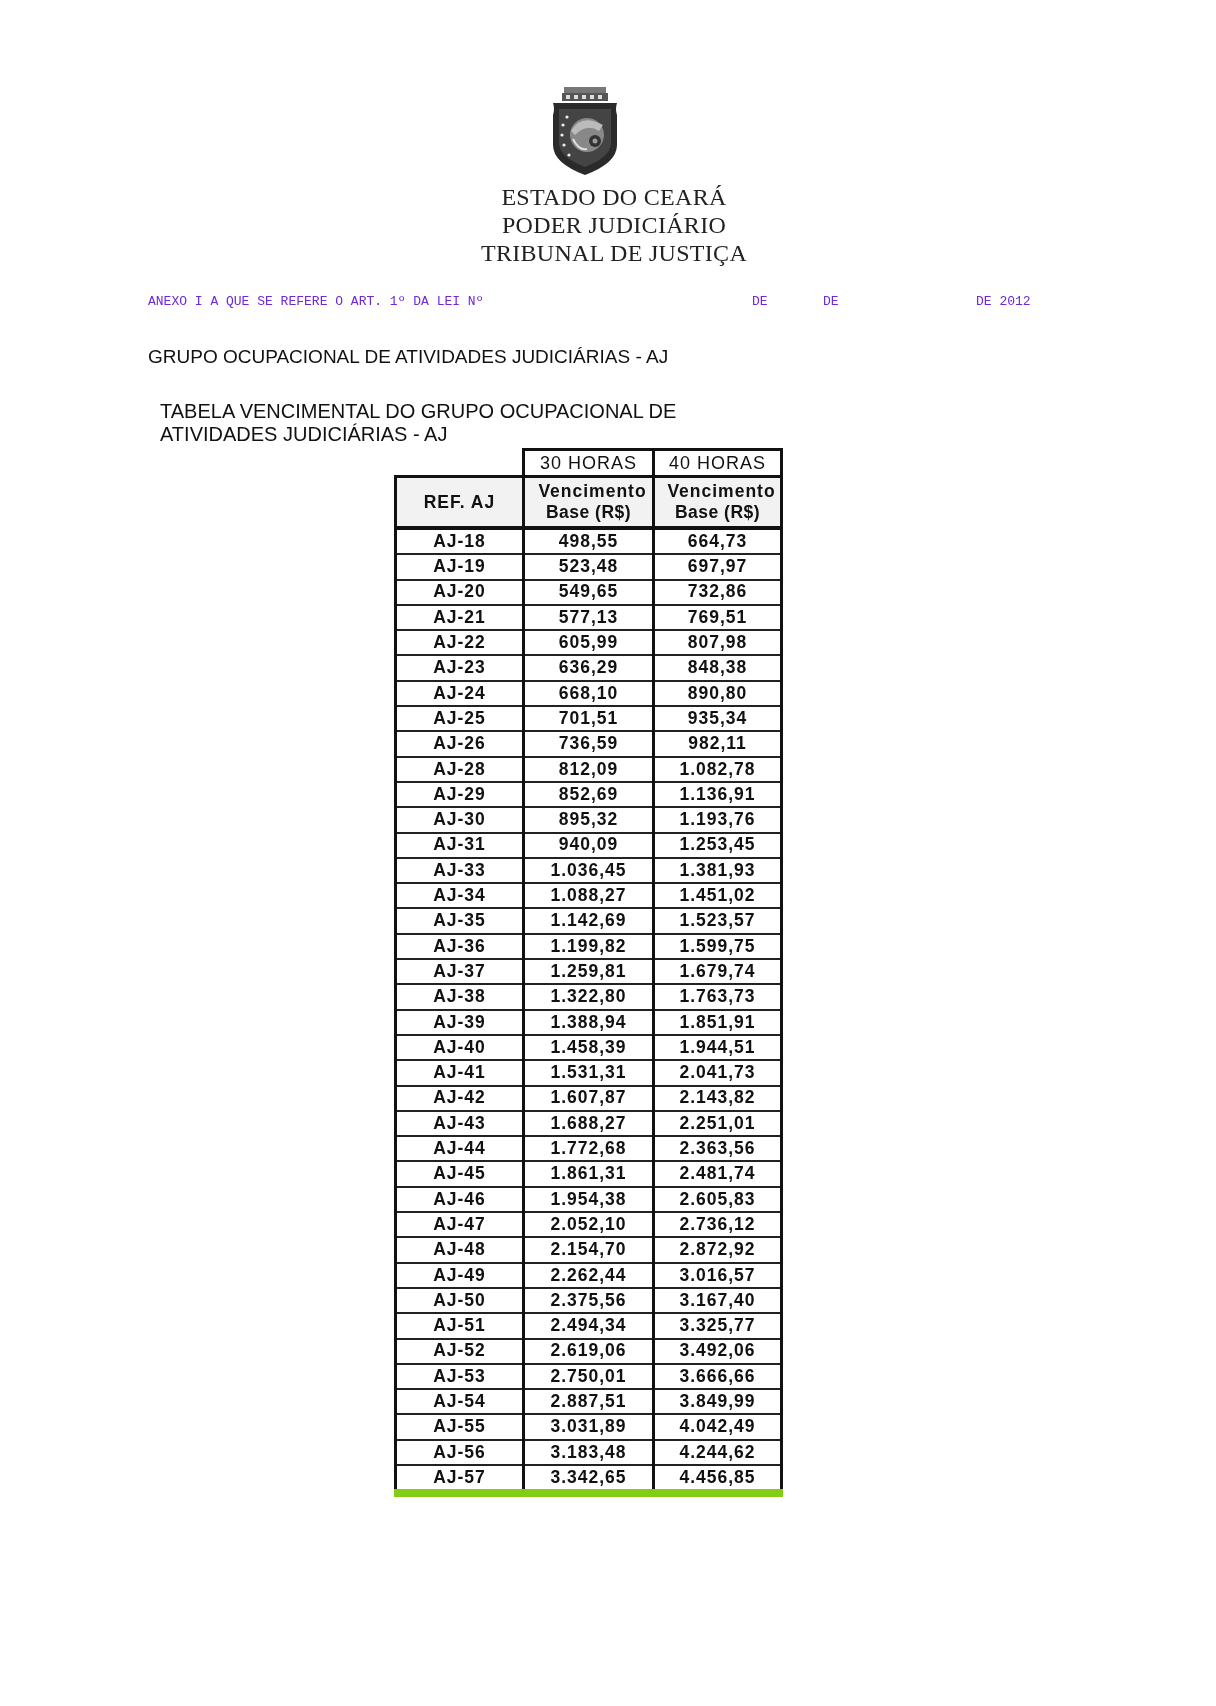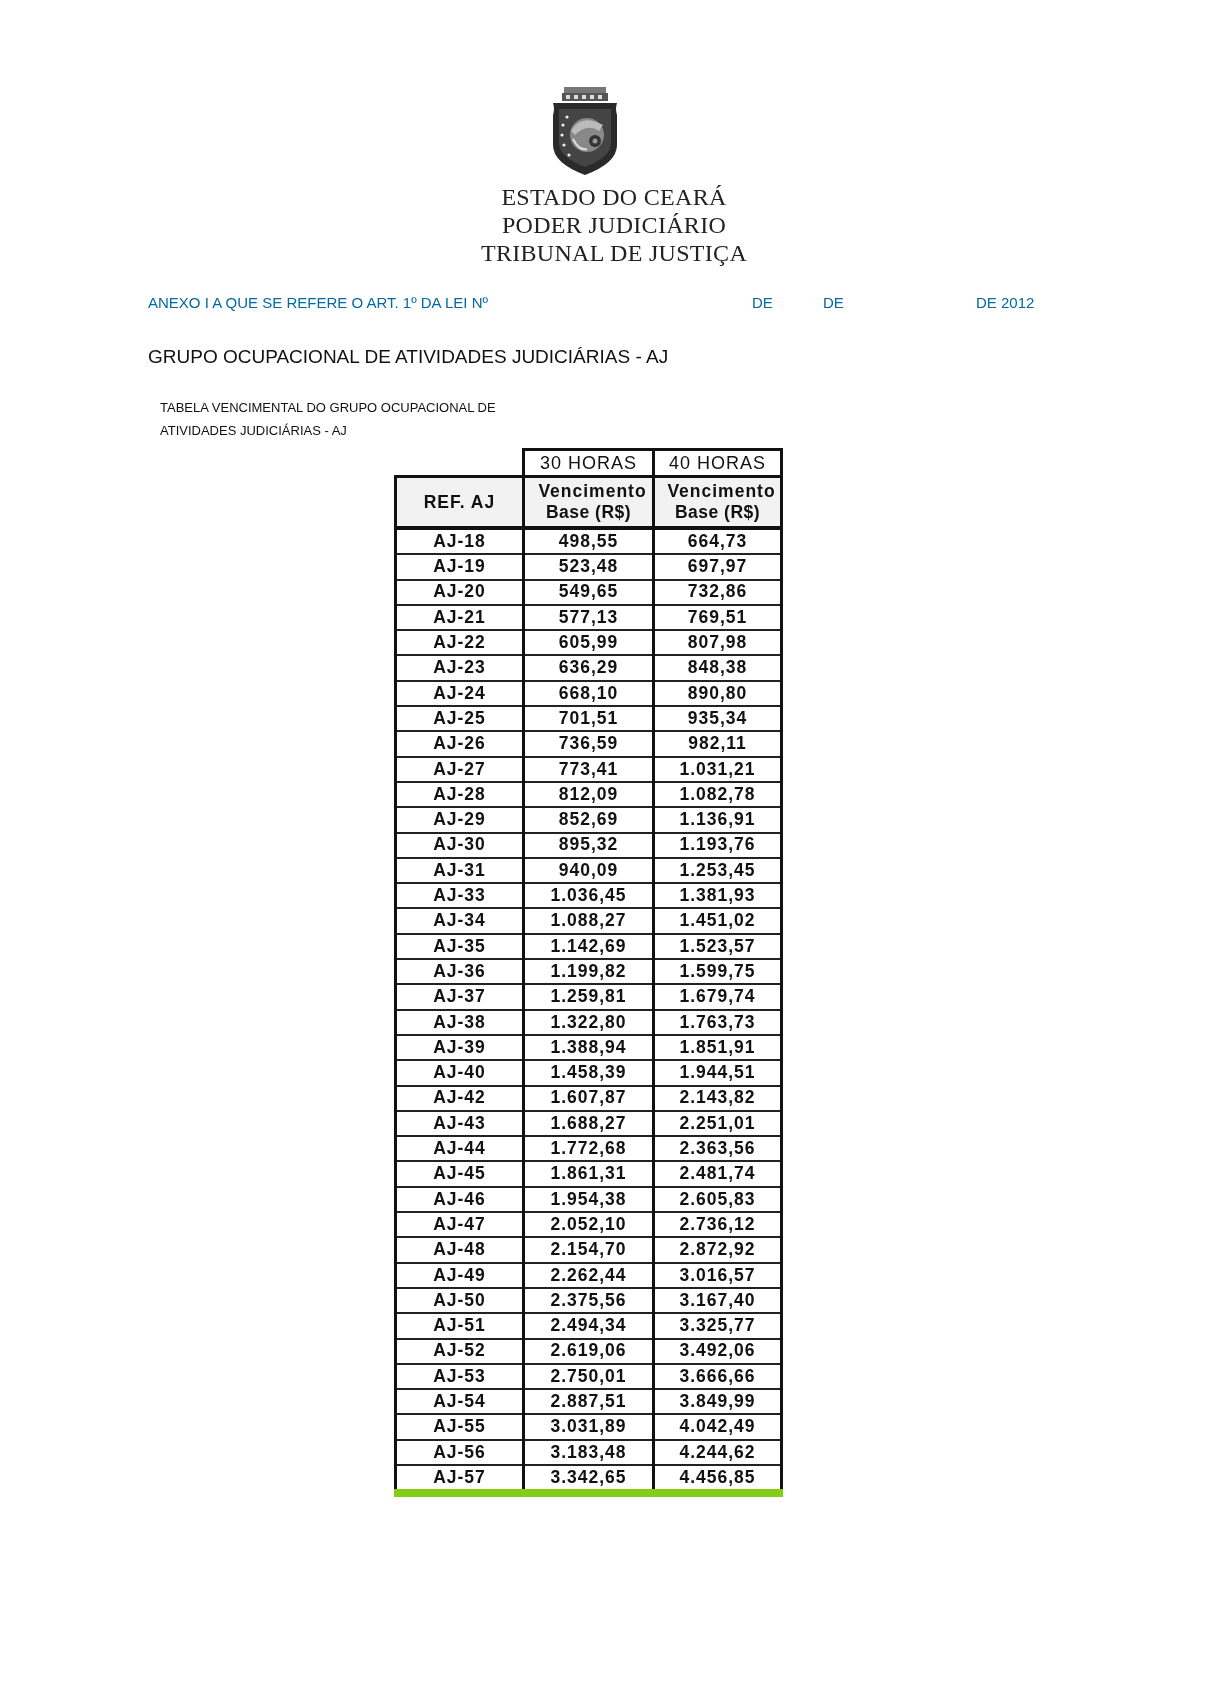--- a/index.html
+++ b/index.html
@@ -31,44 +31,44 @@
       color: #222;
       letter-spacing: 0.3px;
     }
     .hl1 { top: 184px; left: 6px; }
     .hl2 { top: 212px; left: 6px; }
     .hl3 { top: 240px; left: 6px; }
 
     .annex {
       position: absolute;
       top: 294px;
-      font-family: Liberation Sans, sans-serif;
-      font-size: 15px;
-      color: #0369a1;
+      font-family: Liberation Mono, monospace;
+      font-size: 13px;
+      color: #6d28d9;
       white-space: nowrap;
     }
     .annex-main { left: 148px; }
     .annex-de1 { left: 752px; }
     .annex-de2 { left: 823px; }
     .annex-year { left: 976px; text-align: center; }
 
     .group-title {
       position: absolute;
       top: 346px;
       left: 148px;
       font-family: "Liberation Sans", sans-serif;
       font-size: 19px;
       color: #111;
       white-space: nowrap;
     }
     .table-title {
       position: absolute;
       left: 160px;
       font-family: "Liberation Sans", sans-serif;
-      font-size: 13px;
+      font-size: 20px;
       color: #111;
       white-space: nowrap;
     }
     .tt1 { top: 400px; }
     .tt2 { top: 423px; text-align: right; }
 
     
     .salary-table {
       position: absolute;
       left: 394px;
@@ -234,25 +234,20 @@
         <td>AJ-25</td>
         <td>701,51</td>
         <td>935,34</td>
       </tr>
       <tr class="data-row">
         <td>AJ-26</td>
         <td>736,59</td>
         <td>982,11</td>
       </tr>
       <tr class="data-row">
-        <td>AJ-27</td>
-        <td>773,41</td>
-        <td>1.031,21</td>
-      </tr>
-      <tr class="data-row">
         <td>AJ-28</td>
         <td>812,09</td>
         <td>1.082,78</td>
       </tr>
       <tr class="data-row">
         <td>AJ-29</td>
         <td>852,69</td>
         <td>1.136,91</td>
       </tr>
       <tr class="data-row">
@@ -299,20 +294,25 @@
         <td>AJ-39</td>
         <td>1.388,94</td>
         <td>1.851,91</td>
       </tr>
       <tr class="data-row">
         <td>AJ-40</td>
         <td>1.458,39</td>
         <td>1.944,51</td>
       </tr>
       <tr class="data-row">
+        <td>AJ-41</td>
+        <td>1.531,31</td>
+        <td>2.041,73</td>
+      </tr>
+      <tr class="data-row">
         <td>AJ-42</td>
         <td>1.607,87</td>
         <td>2.143,82</td>
       </tr>
       <tr class="data-row">
         <td>AJ-43</td>
         <td>1.688,27</td>
         <td>2.251,01</td>
       </tr>
       <tr class="data-row">

